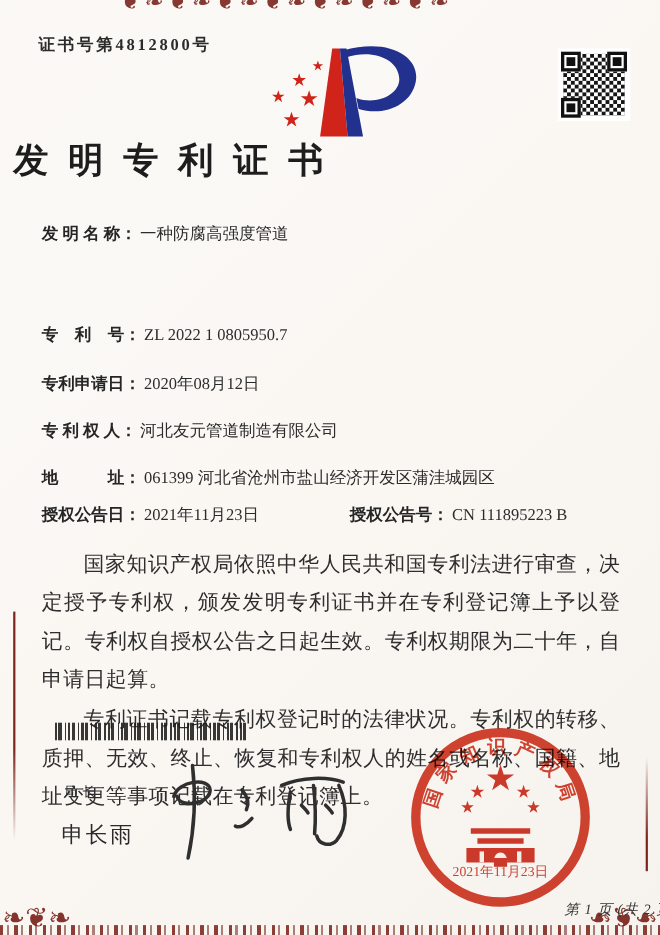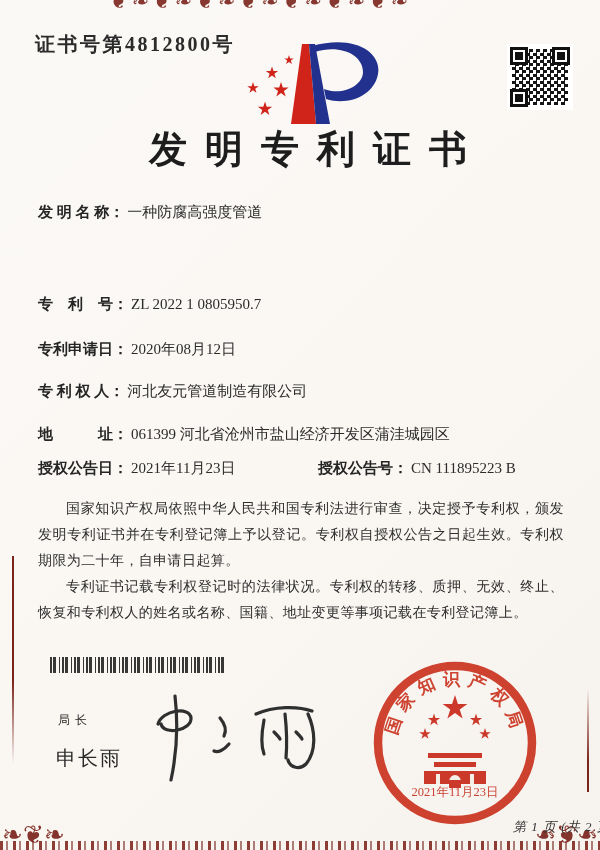--- a/index.html
+++ b/index.html
@@ -15,39 +15,39 @@
   .edge-line.left{left:12px;top:556px;height:208px;}
   .edge-line.right{right:11px;top:688px;height:104px;background:linear-gradient(rgba(123,36,28,0),#7b241c 70%);}
   .corner-ornament{position:absolute;bottom:6px;color:#7b241c;font-size:25px;line-height:19px;
       width:36px;text-align:center;font-family:"DejaVu Sans",sans-serif;opacity:.92;}
   .corner-ornament.bl{left:2px;}
   .corner-ornament.br{right:2px;transform:scaleX(-1);}
   .bottom-fringe{position:absolute;left:0;right:0;bottom:0;height:9px;
       background:repeating-linear-gradient(90deg,rgba(123,29,20,.85) 0 3px,rgba(123,29,20,0) 3px 6px,
       rgba(110,25,18,.55) 6px 8px,rgba(123,29,20,0) 8px 13px);}
 
-  .cert-no{position:absolute;left:35px;top:31px;font-size:20px;letter-spacing:2.5px;font-weight:600;color:#2b2b2b;}
+  .cert-no{position:absolute;left:35px;top:31px;font-size:15px;letter-spacing:2.5px;font-weight:600;color:#2b2b2b;}
 
   .logo{position:absolute;left:236px;top:36px;}
   .qr{position:absolute;left:507px;top:44px;width:66px;height:66px;background:#fff;}
   .qr-mods{position:absolute;left:5px;top:5px;width:56px;height:56px;
       background-image:repeating-conic-gradient(#161616 0% 25%,#ffffff 0% 50%);background-size:7px 7px;}
   .finder{position:absolute;width:12px;height:12px;border:3px solid #111;background:#fff;}
   .finder::after{content:"";position:absolute;inset:2px;background:#111;}
   .finder.tl{left:3px;top:3px;} .finder.tr{right:3px;top:3px;} .finder.bl{left:3px;bottom:3px;}
 
-  .title{position:absolute;left:0;top:124px;width:100%;text-align:center;font-size:38px;font-weight:700;
-      letter-spacing:18px;padding-left:34px;box-sizing:border-box;color:#1d1d1d;}
+  .title{position:absolute;left:0;top:124px;width:100%;text-align:left;font-size:32px;font-weight:700;
+      letter-spacing:18px;padding-left:12px;box-sizing:border-box;color:#1d1d1d;}
 
   .field-row{position:absolute;left:38px;font-size:15px;white-space:nowrap;}
   .field-label{font-weight:700;color:#252525;}
   .field-value{margin-left:3px;color:#2b2b2b;}
   .grant-no{position:absolute;left:280px;top:0;}
 
-  .paragraphs{position:absolute;left:38px;right:36px;top:496px;font-size:14px;line-height:1.85;
+  .paragraphs{position:absolute;left:38px;right:36px;top:496px;font-size:19px;line-height:1.85;
       color:#2e2e2e;letter-spacing:.4px;text-align:justify;}
   .paragraphs p{margin:0;text-indent:2em;}
 
   .barcode{position:absolute;left:50px;top:657px;width:176px;height:16px;opacity:.88;
       background:repeating-linear-gradient(90deg,#1d1d1d 0 2px,transparent 2px 3px,#1d1d1d 3px 6px,
       transparent 6px 9px,#1d1d1d 9px 10px,transparent 10px 12px);}
 
   .director-title{position:absolute;left:58px;top:712px;font-size:12px;letter-spacing:5px;color:#2a2a2a;}
   .director-name{position:absolute;left:56px;top:745px;font-size:20px;letter-spacing:2px;color:#2a2a2a;}
   .signature{position:absolute;left:128px;top:684px;}

